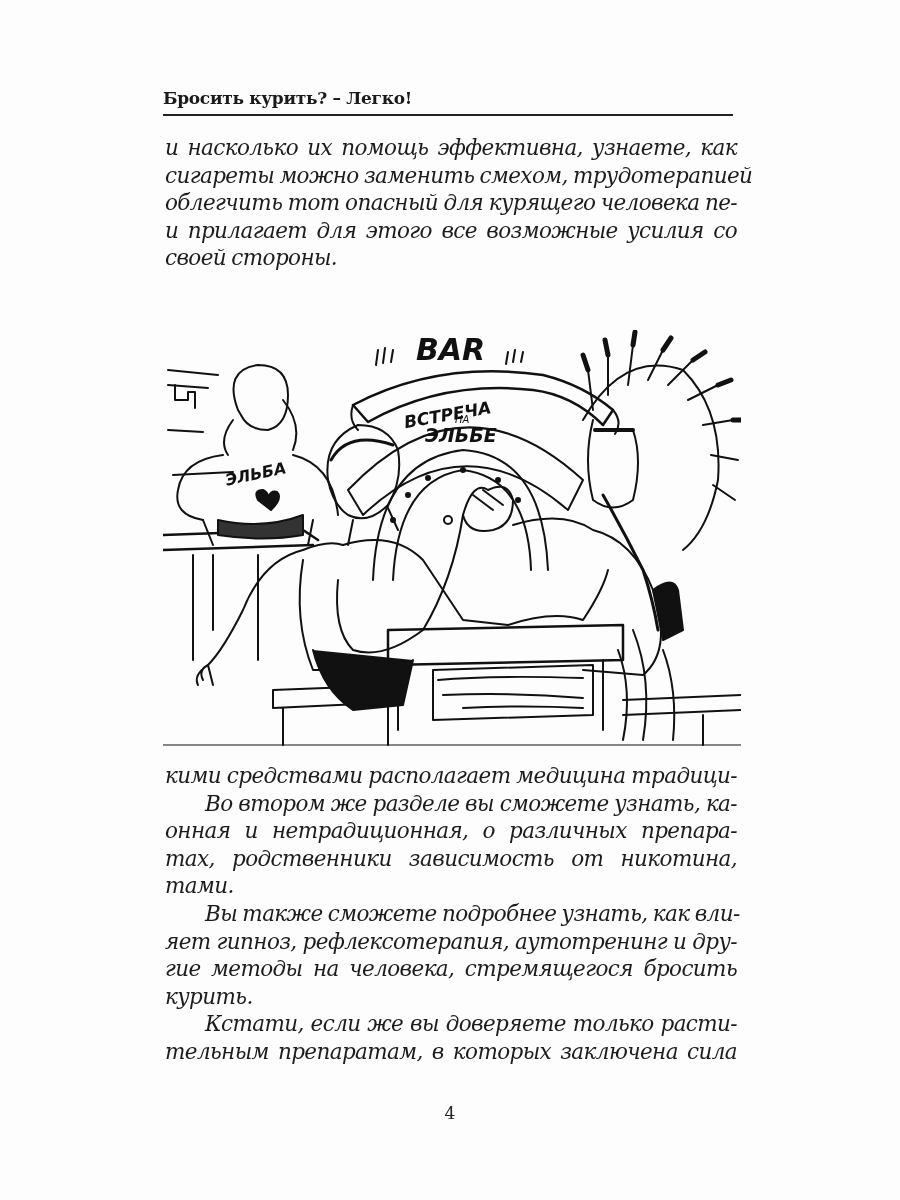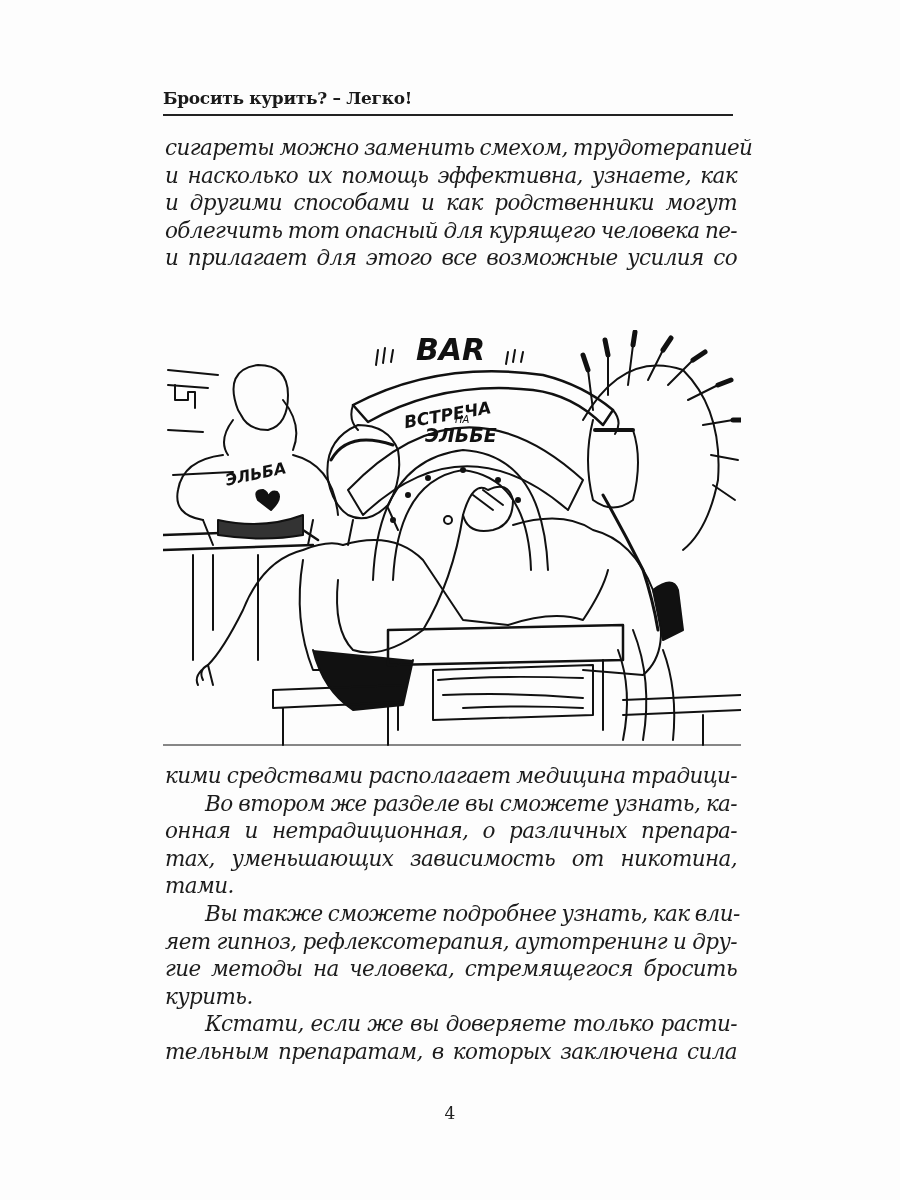--- a/index.html
+++ b/index.html
@@ -34,25 +34,25 @@
   </style>
 </head>
 <body>
 
 <div class="page">
 
   <div class="running-head">Бросить курить? – Легко!</div>
   <div class="head-rule"></div>
 
   <div class="body-text" id="block1">
+    <span class="line">и насколько их помощь эффективна, узнаете, как</span>
     <span class="line">сигареты можно заменить смехом, трудотерапией</span>
-    <span class="line">и насколько их помощь эффективна, узнаете, как</span>
-    <span class="line">и другими способами и как родственники могут</span>
     <span class="line">облегчить тот опасный для курящего человека пе-</span>
     <span class="line">и прилагает для этого все возможные усилия со</span>
+    <span class="line last">своей стороны.</span>
   </div>
 
   <div class="illustration">
     <svg width="578" height="420" viewBox="0 0 578 420" xmlns="http://www.w3.org/2000/svg" fill="none" stroke="#111" stroke-width="2" stroke-linecap="round" stroke-linejoin="round">
 
       <text x="253" y="30" font-family="DejaVu Sans, sans-serif" font-weight="bold" font-size="30" fill="#111" stroke="none">BAR</text>
 
       <path d="M215 20 L213 35 M222 18 L220 33 M230 20 L228 32 M345 22 L343 34 M352 20 L350 32 M360 22 L358 32"></path>
 
       <path d="M190 75 Q275 30 380 45 Q420 55 450 80 L440 95 Q410 65 370 60 Q280 50 205 92 Z" stroke-width="2.5"></path>
@@ -117,21 +117,21 @@
       <path d="M110 360 L240 355 L240 372 L110 378 Z M120 378 L120 415 M225 372 L225 415"></path>
       <path d="M460 370 L578 365 M460 385 L578 380 M540 385 L540 415"></path>
       <path d="M0 415 L578 415" stroke-width="1"></path>
     </svg>
   </div>
 
   <div class="body-text" id="block2">
     <span class="line">кими средствами располагает медицина традици-</span>
     <span class="line indent">Во втором же разделе вы сможете узнать, ка-</span>
     <span class="line">онная и нетрадиционная, о различных препара-</span>
-    <span class="line">тах, уменьшающих зависимость от никотина,</span>
+    <span class="line">тах, родственники зависимость от никотина,</span>
     <span class="line last">тами.</span>
     <span class="line indent">Вы также сможете подробнее узнать, как вли-</span>
     <span class="line">яет гипноз, рефлексотерапия, аутотренинг и дру-</span>
     <span class="line">гие методы на человека, стремящегося бросить</span>
     <span class="line last">курить.</span>
     <span class="line indent">Кстати, если же вы доверяете только расти-</span>
     <span class="line">тельным препаратам, в которых заключена сила</span>
   </div>
 
   <div class="page-number">4</div>

